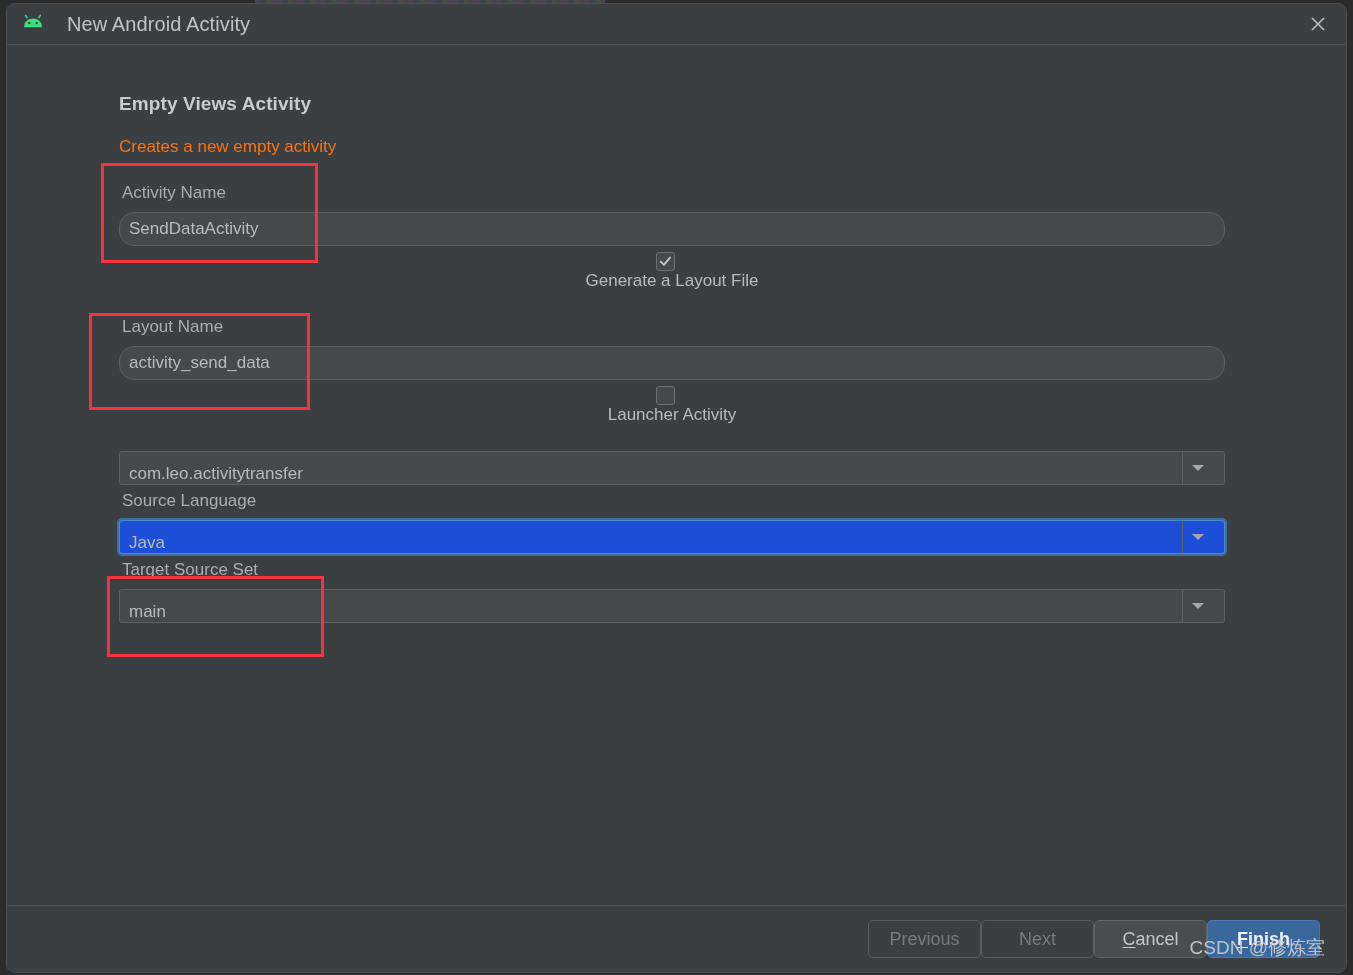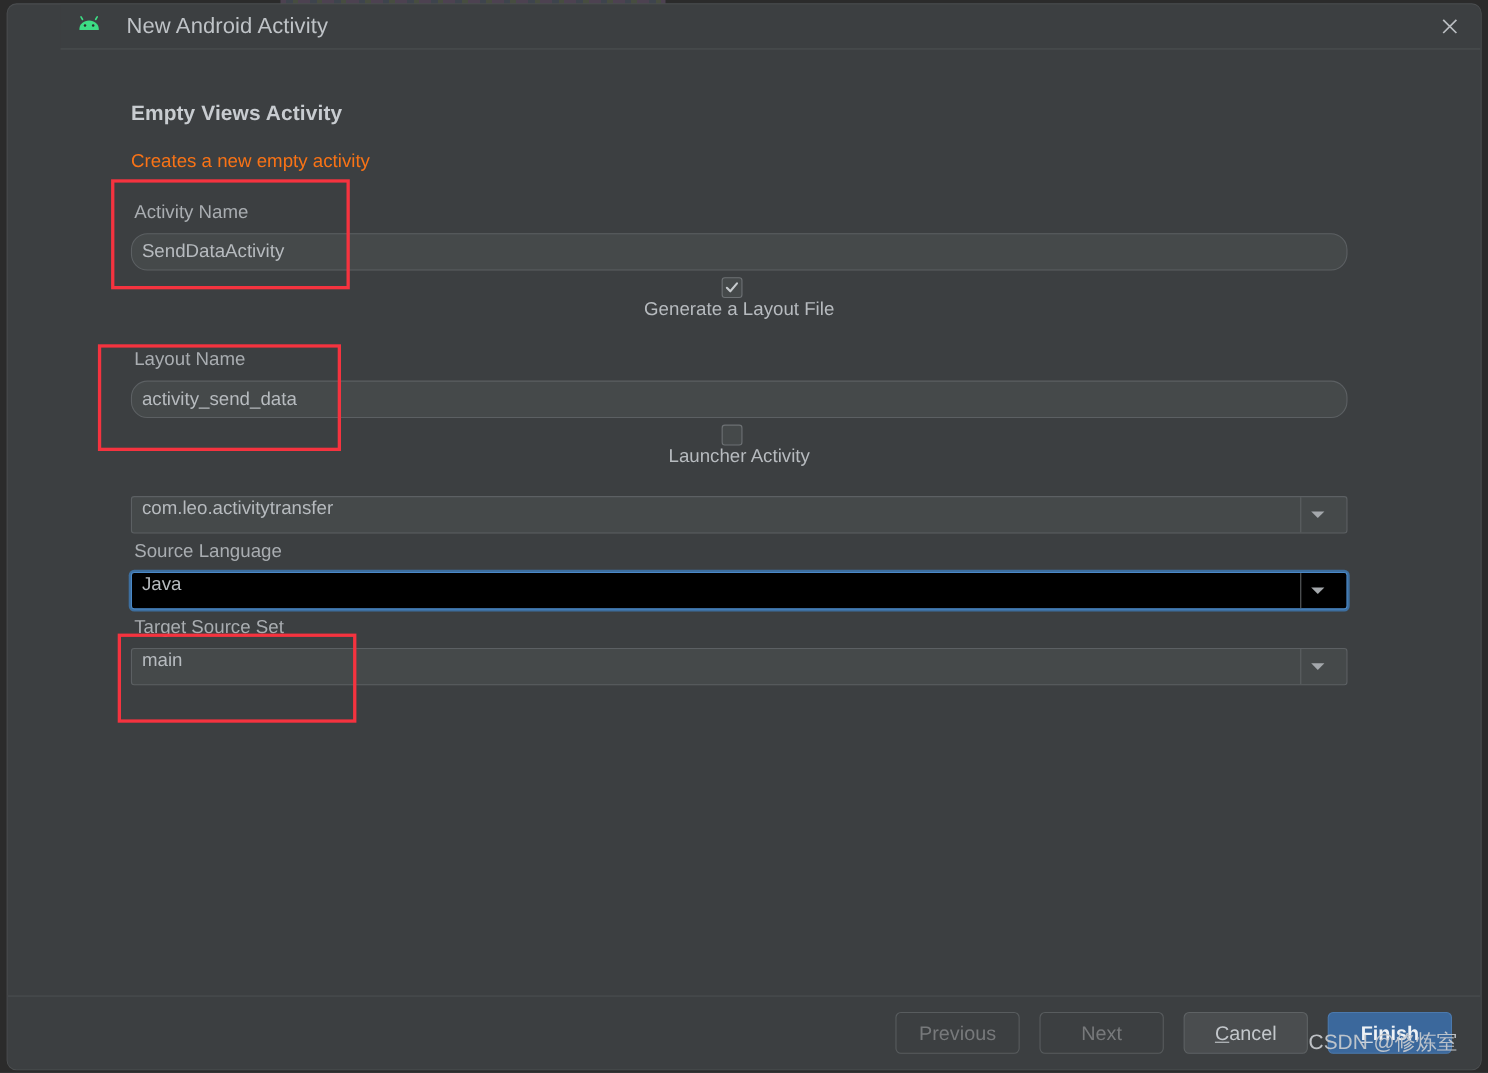--- a/index.html
+++ b/index.html
@@ -51,21 +51,20 @@
   
   .titlebar {
     height: 41px;
     flex: 0 0 41px;
     background: #3c3f41;
     border-bottom: 1px solid #4c5052;
     display: flex;
     align-items: center;
     padding: 0 0 0 14px;
     position: relative;
-    margin-left: 48px;
   }
   .android-icon { width: 24px; height: 24px; display:block; }
   .dlg-title {
     margin-left: 22px;
     font-size: 20px;
     color: #bfc3c7;
     letter-spacing: .1px;
     white-space: nowrap;
   }
   .close-btn {
@@ -122,21 +121,21 @@
     color: #b7bbbf;
     width: 100%;
   }
 
   .combo {
     height: 34px;
     background: #45494a;
     border: 1px solid #5c6063;
     border-radius: 3px;
     display: flex;
-    align-items: flex-start;
+    align-items: flex-end;
     padding: 0 12px 0 9px;
     font-size: 17px;
     color: #b7bbbf;
     width: 100%;
     position: relative;
   }
   .combo .val { flex: 1 1 auto; }
   .combo .arrowbox {
     width: 30px;
     height: 100%;
@@ -147,21 +146,21 @@
   }
   .caret {
     width: 0; height: 0;
     border-left: 6px solid transparent;
     border-right: 6px solid transparent;
     border-top: 6px solid #a4a8ac;
   }
   .combo.focused {
     border: 1px solid #4a88c7;
     box-shadow: 0 0 0 2px #3d6e9e;
-    background: #000000;
+    background: #1d4ed8;
   }
 
   .check-row {
     display: flex;
     align-items: center;
     margin-bottom: 26px;
     margin-top: 4px;
     flex-direction: column;
   }
   .checkbox {
@@ -188,21 +187,20 @@
 
   
   .footer {
     flex: 0 0 67px;
     border-top: 1px solid #4b4f51;
     background: #3c3f41;
     display: flex;
     align-items: center;
     justify-content: flex-end;
     padding-right: 26px;
-    gap: 18px;
     position: relative;
   }
   .btn {
     height: 38px;
     min-width: 113px;
     border-radius: 5px;
     font-size: 18px;
     display: flex;
     align-items: center;
     justify-content: center;

